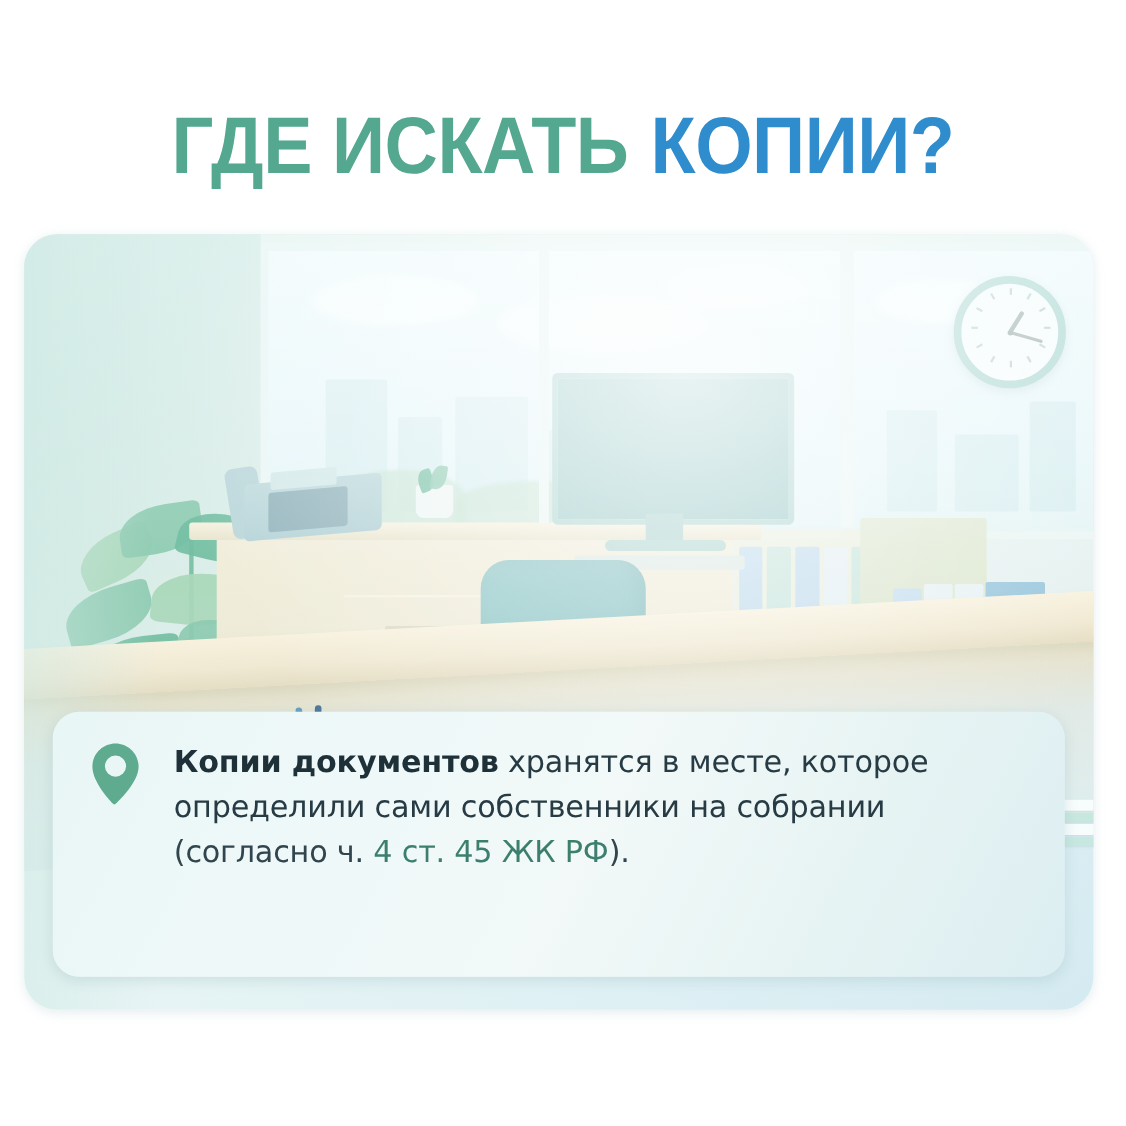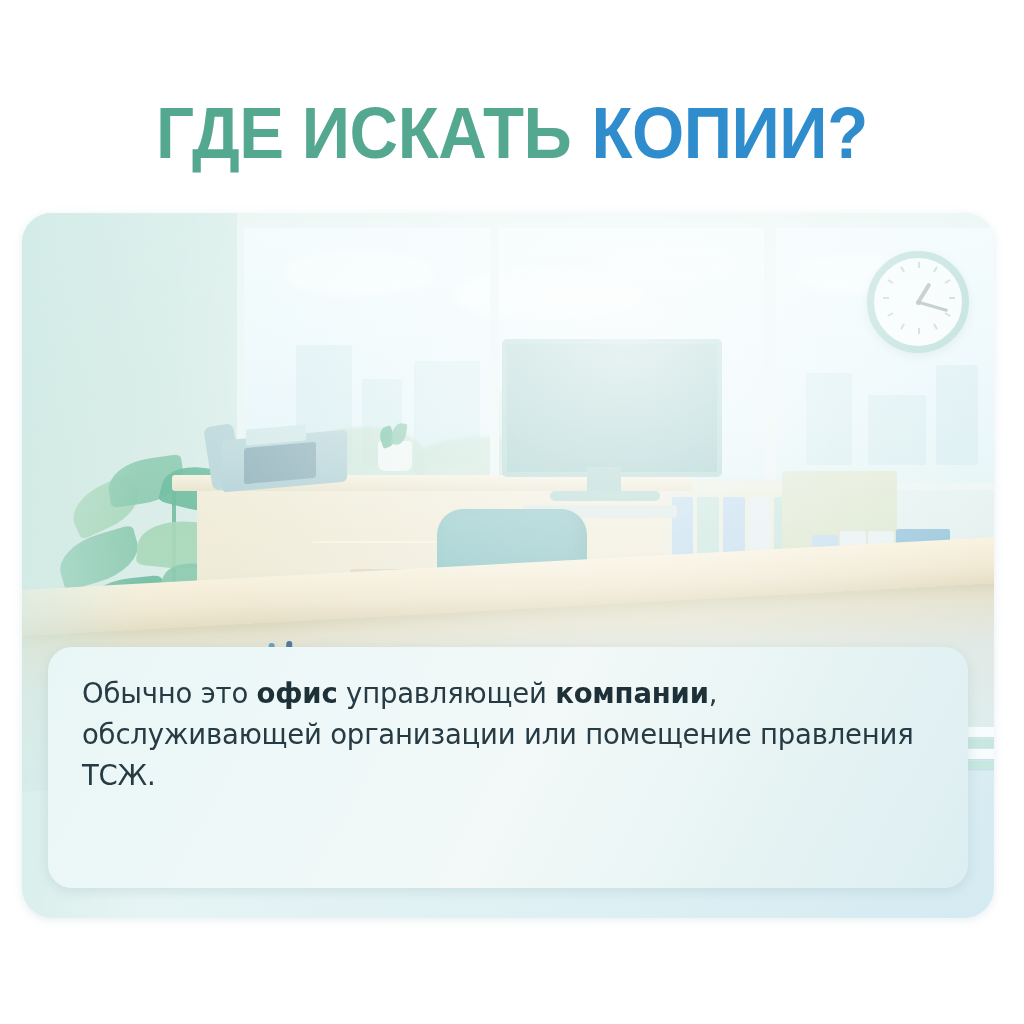--- a/index.html
+++ b/index.html
@@ -601,17 +601,26 @@
     <div class="side-stack" style="left:906px; top:514px; width:92px;"></div>
     <div class="side-stack g" style="left:910px; top:526px; width:88px; height:8px;"></div>
     <div class="side-stack" style="left:902px; top:536px; width:96px;"></div>
     <div class="side-stack g" style="left:906px; top:548px; width:92px; height:8px;"></div>
 
     <div class="haze"></div>
     <div class="vignette-left"></div>
   </div>
 
   <div class="text-panel">
-
-    <p class="para p2"><span>Обычно это </span><b>офис</b><span> управляющей </span><b>компании</b><span>, обслуживающей организации или помещение правления ТСЖ.</span></p>
+    <div class="pin-row">
+      <span class="pin-icon">
+        <svg viewBox="0 0 46 58" width="46" height="58" aria-hidden="true">
+          <path d="M23 1C11.4 1 2 10.4 2 22c0 14.5 17.3 32.2 19.1 34 .5.5 1.3.5 1.8 0C24.7 54.2 44 36.5 44 22 44 10.4 34.6 1 23 1z" fill="#5fab8f"></path>
+          <circle cx="23" cy="21.5" r="9.6" fill="#eaf6f5"></circle>
+        </svg>
+      </span>
+
+      <p class="para p1"><b>Копии документов</b><span> хранятся в месте, которое определили сами собственники на собрании </span><span class="dim">(согласно ч.&nbsp;</span><span class="law">4 ст. 45 ЖК РФ</span><span class="dim">).</span></p>
+    </div>
+
   </div>
 
 </div>
 
 </body></html>

